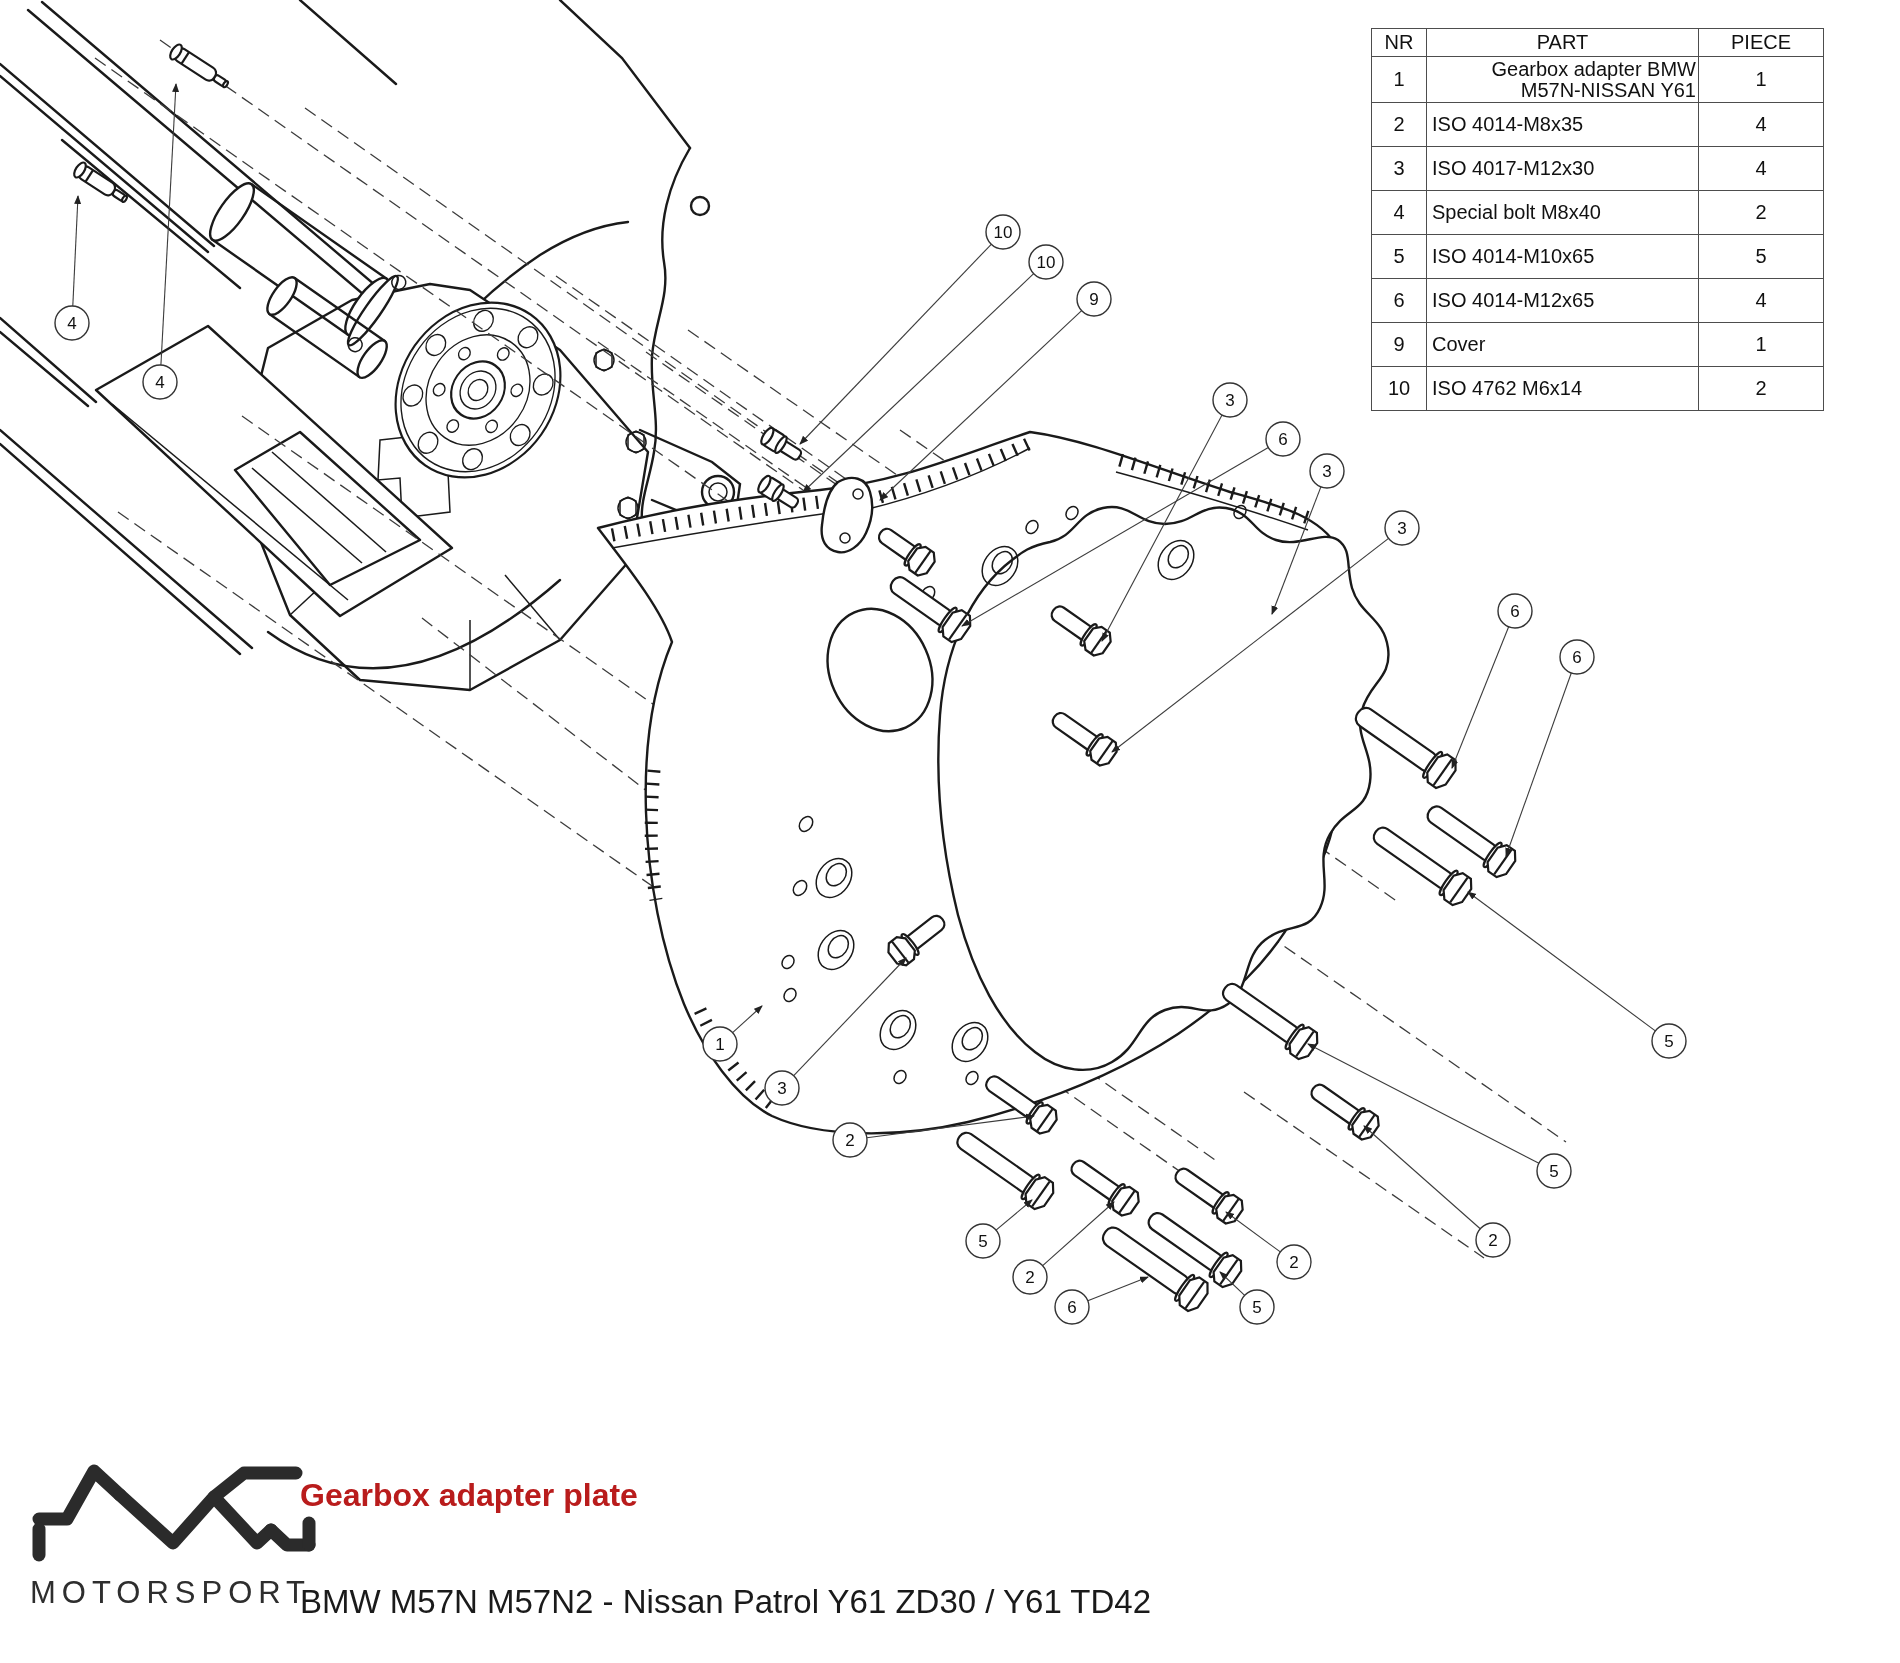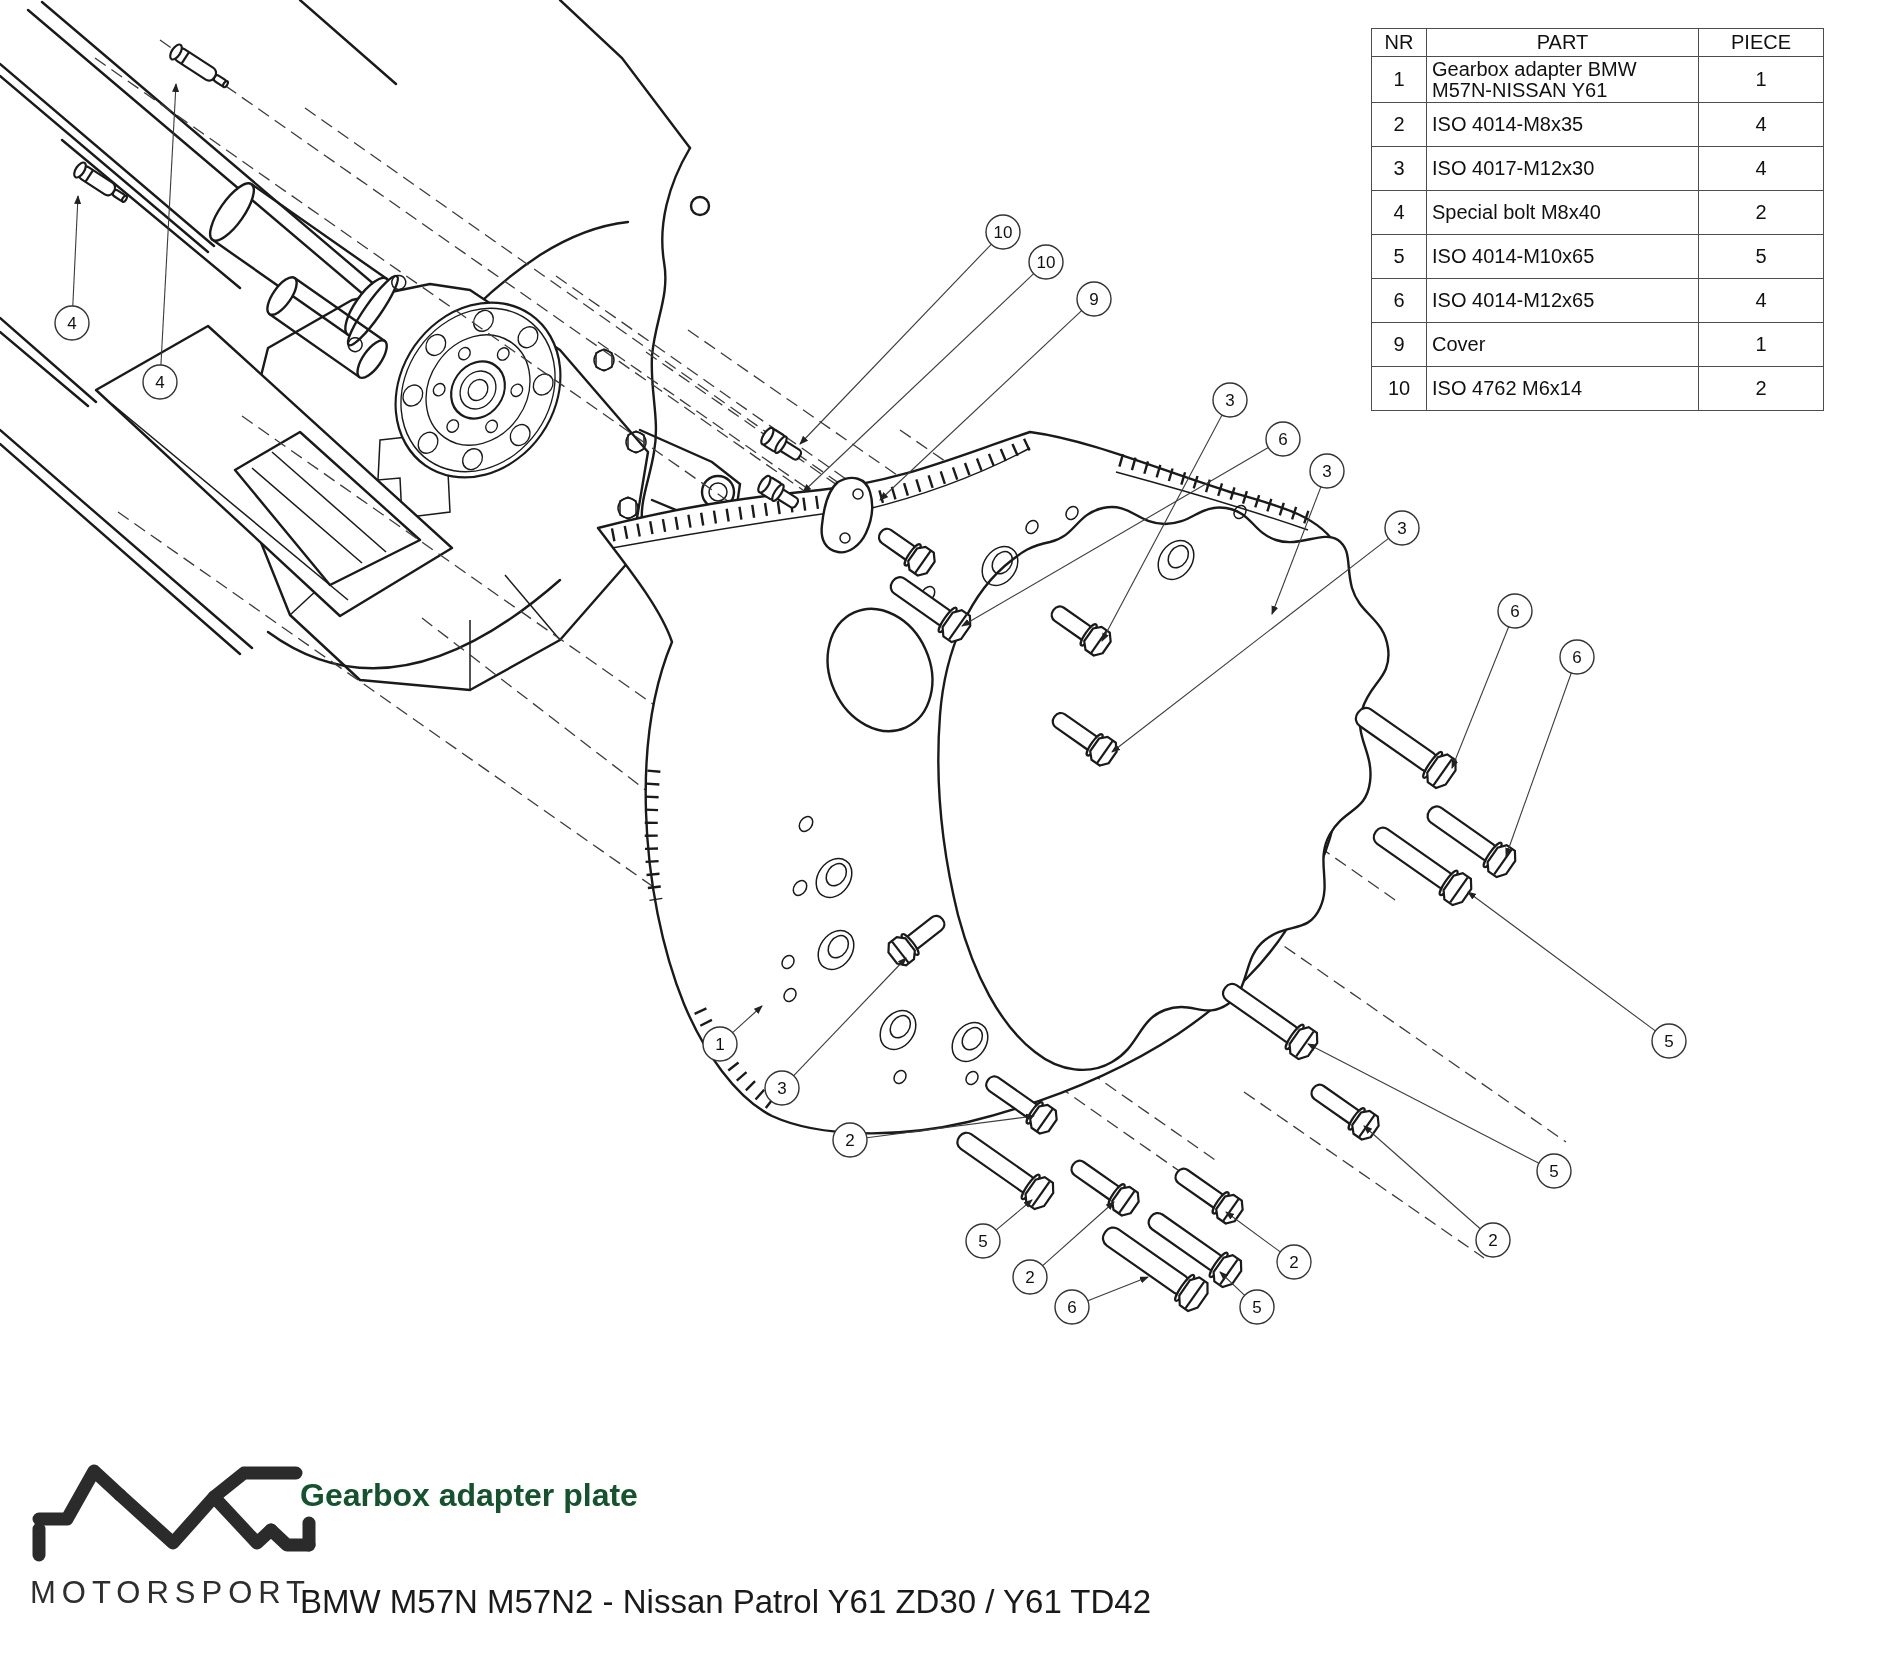--- a/index.html
+++ b/index.html
@@ -23,28 +23,28 @@
 
   
   .parts-table{position:absolute;left:1371px;top:28px;width:452px;
     display:grid;grid-template-columns:55px 272px 125px;
     grid-template-rows:28px 46px repeat(7,44px);
     border-top:1px solid #4d4d4d;border-left:1px solid #4d4d4d;
     font-size:20px;line-height:21px;background:#fff;}
   .parts-table .cell{border-right:1px solid #4d4d4d;border-bottom:1px solid #4d4d4d;
     display:flex;align-items:center;justify-content:center;padding:0 2px;box-sizing:border-box;
     overflow:hidden;}
-  .parts-table .cell.part-name{justify-content:flex-start;padding-left:5px;text-align:left;}
+  .parts-table .cell.part-name{justify-content:flex-start;padding-left:5px;text-align:right;}
 
   
   .footer{position:absolute;left:0;top:1455px;width:1900px;height:208px;}
   .logo{position:absolute;left:28px;top:8px;}
   .brand{position:absolute;left:30px;top:120px;width:290px;font-size:31px;letter-spacing:6px;
          color:#2e2e2e;font-weight:400;}
-  .doc-title{position:absolute;left:300px;top:22px;font-size:32px;font-weight:bold;color:#14532d;}
+  .doc-title{position:absolute;left:300px;top:22px;font-size:32px;font-weight:bold;color:#b91c1c;}
   .doc-subtitle{position:absolute;left:300px;top:128px;font-size:33px;font-weight:400;color:#1a1a1a;}
 </style>
 </head>
 <body>
 
 <div class="canvas">
 
   <svg id="fig" width="1900" height="1663" viewBox="0 0 1900 1663">
     <defs>
       <marker id="arr" markerWidth="9" markerHeight="8" refX="8" refY="3.5" orient="auto" markerUnits="userSpaceOnUse">

